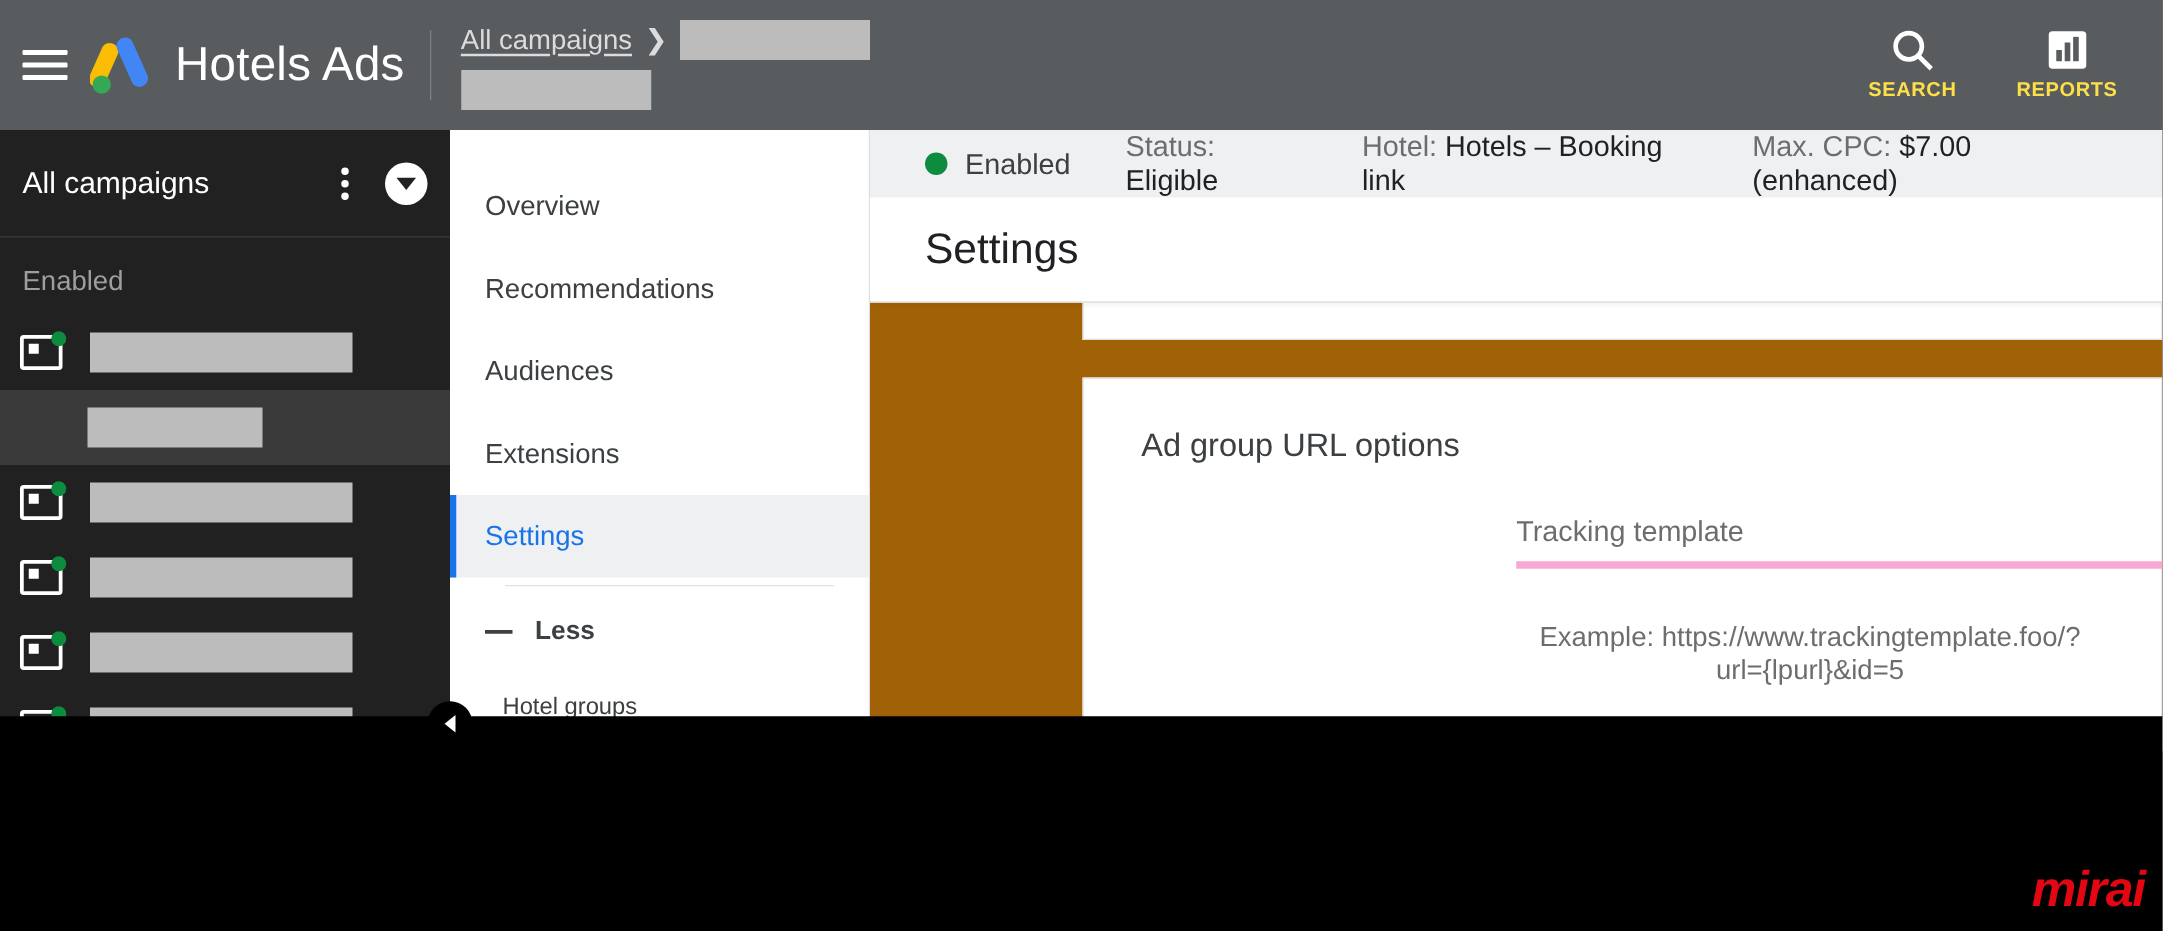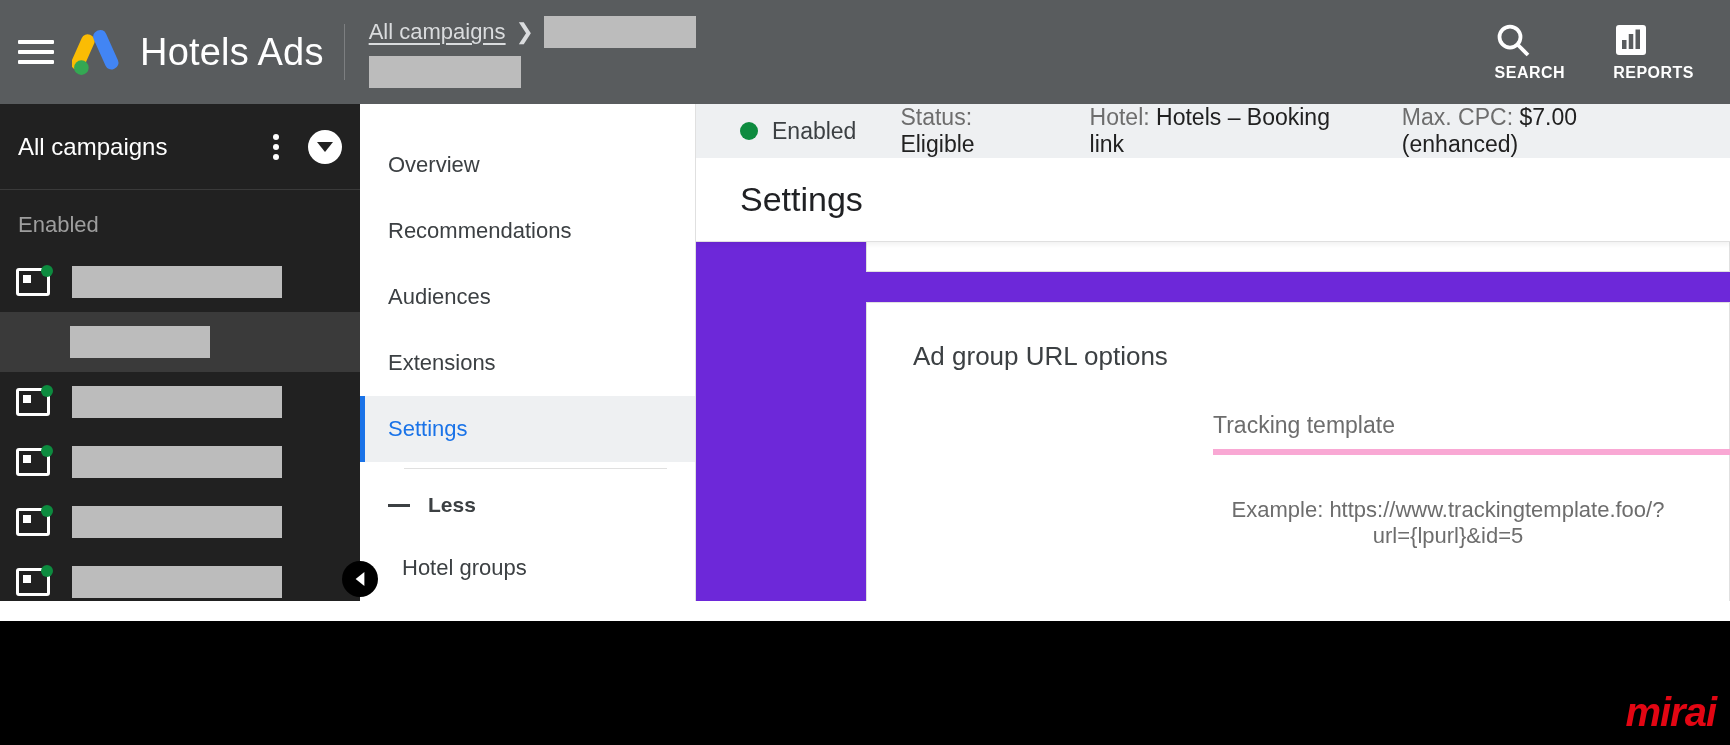--- a/index.html
+++ b/index.html
@@ -15,21 +15,21 @@
   .brand-text { font-size:38px; font-weight:400; letter-spacing:0.2px; color:#fff; }
   .vsep { width:1px; height:56px; background:#7d7f81; margin-right:24px; }
   .breadcrumb-area { display:flex; flex-direction:column; gap:8px; }
   .breadcrumb-row { display:flex; align-items:center; gap:10px; }
   .breadcrumb-link { font-size:22px; color:#dadcde; text-decoration:underline; text-underline-offset:4px; cursor:pointer; }
   .chevron-right { color:#dadcde; font-size:22px; }
   .gray-block { background:#bcbcbc; border-radius:0; }
   .bc-block1 { width:152px; height:32px; }
   .bc-block2 { width:152px; height:32px; margin-left:0; }
   .header-right { margin-left:auto; display:flex; align-items:flex-start; gap:48px; padding-right:18px;}
-  .hdr-action { display:flex; flex-direction:column; align-items:flex-start; gap:6px; cursor:pointer; color:#ffffff; }
+  .hdr-action { display:flex; flex-direction:column; align-items:center; gap:6px; cursor:pointer; color:#fde047; }
   .hdr-action .lbl { font-size:16px; letter-spacing:0.5px; font-weight:600; }
   .search-svg, .reports-svg { width:36px; height:36px; }
 
   
   .body { display:flex; height:calc(100% - 104px - 144px); }
   
   
   .leftnav { width:360px; background:#212121; color:#fff; position:relative; height:100%;}
   .leftnav-top { height:86px; display:flex; align-items:center; padding:0 18px; border-bottom:1px solid #3a3a3a;}
   .ln-title { font-size:24px; flex:1; }
@@ -48,39 +48,39 @@
   .collapse-handle { position:absolute; right:-18px; bottom:4px; width:36px; height:36px; background:#000; border-radius:50%; display:flex; align-items:center; justify-content:center; cursor:pointer; z-index:5;}
   .collapse-handle svg { width:14px; height:14px; fill:#fff;}
 
   
   .midnav { width:336px; background:#fff; border-right:1px solid #e0e0e0; padding-top:28px; height:100%; overflow:hidden;}
   .midnav-item { font-size:22px; color:#3c4043; padding:20px 28px; cursor:pointer; }
   .midnav-item.active { color:#1a73e8; background:#eef0f2; border-left:5px solid #1a73e8; padding-left:23px; font-weight:500;}
   .midnav-sep { height:1px; background:#e0e0e0; margin:6px 28px 6px 44px; }
   .less-row { display:flex; align-items:center; gap:18px; padding:18px 28px; cursor:pointer; color:#3c4043; font-size:21px; font-weight:600;}
   .less-minus { width:22px; height:3px; background:#3c4043; }
-  .midnav-sub { font-size:22px; color:#3c4043; padding:20px 28px 20px 42px; cursor:pointer;}
+  .midnav-sub { font-size:19px; color:#3c4043; padding:20px 28px 20px 42px; cursor:pointer;}
 
   
   .main { flex:1; background:#eef0f2; display:flex; flex-direction:column; height:100%; overflow:hidden;}
   .statusbar { height:70px; background:#eef0f2; display:flex; align-items:center; gap:44px; padding:0 44px; font-size:23px; color:#3c4043;}
   .status-dot { width:18px; height:18px; background:#0d8b3f; border-radius:50%; margin-right:14px;}
   .status-pair { color:#6d6d6d; }
   .status-pair .val { color:#212121; }
   .settings-hdr { background:#fff; padding:22px 44px; font-size:34px; font-weight:500; color:#202124; border-bottom:1px solid #e0e0e0; box-shadow:0 3px 4px rgba(0,0,0,0.05); position:relative; z-index:2;}
-  .content-scroll { flex:1; background:#6d28d9; padding:0 0 0 170px; position:relative;}
+  .content-scroll { flex:1; background:#a16207; padding:0 0 0 170px; position:relative;}
   .stub-card { background:#fff; height:30px; margin:0 0 30px 0; border:1px solid #e0e0e0; border-top:none;}
   .url-card { background:#fff; border:1px solid #e0e0e0; padding:38px 46px; }
   .url-title { font-size:26px; color:#3c4043; margin-bottom:40px;}
   .url-fields { margin-left:300px; display:flex; flex-direction:column; gap:26px;}
   .field-label { font-size:23px; color:#6d6d6d; border-bottom:6px solid #f9a8d4; padding-bottom:10px; width:520px;}
   .example { font-size:22px; color:#6d6d6d; margin-top:16px; margin-bottom:24px;text-align:center;}
 
   
-  .footer { position:absolute; left:0; bottom:0; width:100%; height:124px; background:#000; }
+  .footer { position:absolute; left:0; bottom:0; width:100%; height:172px; background:#000; }
   .mirai { position:absolute; right:14px; bottom:10px; font-size:40px; font-weight:700; font-style:italic; color:#e30613; font-family: Arial, sans-serif; letter-spacing:-1px;}
 </style>
 </head>
 <body>
 
 <div class="app">
 
   <div class="header">
     <div class="hamburger">
       <span></span>

